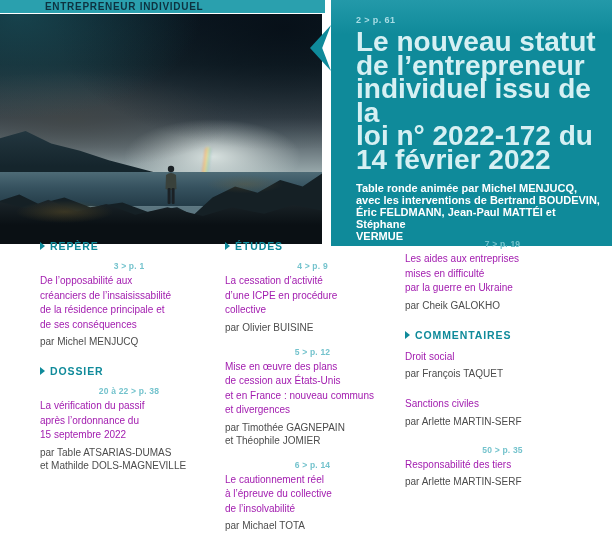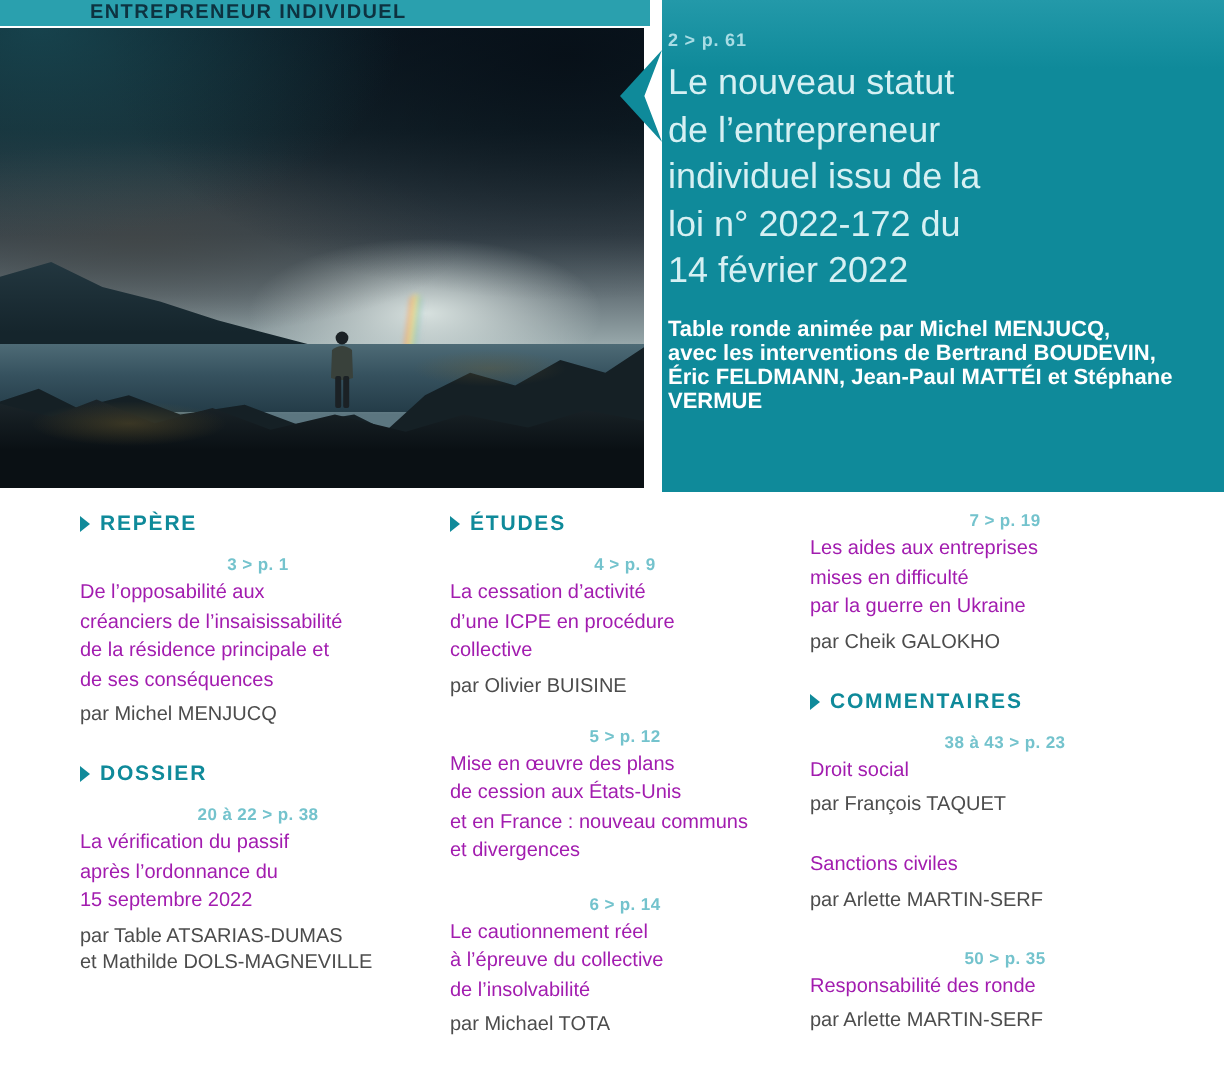--- a/index.html
+++ b/index.html
@@ -38,29 +38,29 @@
     background:
       radial-gradient(ellipse 70px 16px at 20% 86%, rgba(130,105,45,0.35), transparent 70%),
       radial-gradient(ellipse 55px 13px at 76% 74%, rgba(115,95,50,0.3), transparent 70%); }
   .person { position:absolute; left:163px; top:151px; width:16px; height:42px; }
 
   
   .feature-box { position:absolute; left:331px; top:0; width:281px; height:246px;
     background:linear-gradient(180deg,#2399a9 0%,#0f8a9a 14%,#0f8a9a 100%); }
   .pointer { position:absolute; left:-21px; top:25px; width:21px; height:46px; background:#0f8a9a;
     clip-path:polygon(100% 0, 0 50%, 100% 100%, 58% 50%); }
-  .feature-inner { padding:15px 12px 0 3px; }
+  .feature-inner { padding:15px 12px 0 25px; }
   .feature-ref { color:#a9dde5; font-weight:bold; font-size:9px; letter-spacing:0.4px; }
-  .feature-title { color:#d6f0f3; font-size:18px; line-height:23.5px; font-weight:normal;
+  .feature-title { color:#d6f0f3; font-size:28px; line-height:23.5px; font-weight:bold;
     margin-top:5px; white-space:pre-line; }
   .feature-subtitle { color:#ffffff; font-weight:bold; font-size:11px; line-height:12px;
     margin-top:11px; white-space:pre-line; }
 
   
-  .col { position:absolute; top:252px; }
+  .col { position:absolute; top:236px; }
   .col-1 { left:40px;  width:178px; }
   .col-2 { left:225px; width:175px; }
   .col-3 { left:405px; width:195px; }
   .section-header { display:flex; align-items:center; gap:5px; margin:4px 0 9px;
     color:#0f8a9a; font-weight:bold; font-size:10.5px; letter-spacing:0.9px; }
   .tri { width:0; height:0; border-left:5px solid #0f8a9a;
     border-top:4px solid transparent; border-bottom:4px solid transparent; flex:0 0 auto; }
   .entry { margin-bottom:13px; }
   .entry-ref { color:#74c3cd; font-weight:bold; font-size:8.5px; letter-spacing:0.2px;text-align:center; }
   .entry-title { color:#a21caf; font-size:10px; line-height:14.5px; margin:3px 0 3px; white-space:pre-line; }
@@ -147,20 +147,22 @@
 d’une ICPE en procédure
 collective</div>
       <div class="entry-authors">par Olivier BUISINE</div>
     </div>
     <div class="entry">
       <div class="entry-ref">5 &gt; p. 12</div>
       <div class="entry-title">Mise en œuvre des plans
 de cession aux États-Unis
 et en France : nouveau communs
 et divergences</div>
+      <div class="entry-authors">par Timothée GAGNEPAIN
+et Théophile JOMIER</div>
     </div>
     <div class="entry">
       <div class="entry-ref">6 &gt; p. 14</div>
       <div class="entry-title">Le cautionnement réel
 à l’épreuve du collective
 de l’insolvabilité</div>
       <div class="entry-authors">par Michael TOTA</div>
     </div>
   </div>
 
@@ -170,28 +172,27 @@
       <div class="entry-title">Les aides aux entreprises
 mises en difficulté
 par la guerre en Ukraine</div>
       <div class="entry-authors">par Cheik GALOKHO</div>
     </div>
     <div class="section-header">
       <span class="tri"></span>
       <span>COMMENTAIRES</span>
     </div>
     <div class="entry gap-after">
-      <div class="entry-ref">38 à 43 &gt; p. 23</div>
       <div class="entry-title">Droit social</div>
       <div class="entry-authors">par François TAQUET</div>
     </div>
     <div class="entry gap-after">
       <div class="entry-title">Sanctions civiles</div>
       <div class="entry-authors">par Arlette MARTIN-SERF</div>
     </div>
     <div class="entry">
       <div class="entry-ref">50 &gt; p. 35</div>
-      <div class="entry-title">Responsabilité des ronde</div>
+      <div class="entry-title">Responsabilité des tiers</div>
       <div class="entry-authors">par Arlette MARTIN-SERF</div>
     </div>
   </div>
 
 </div>
 
 </body></html>

